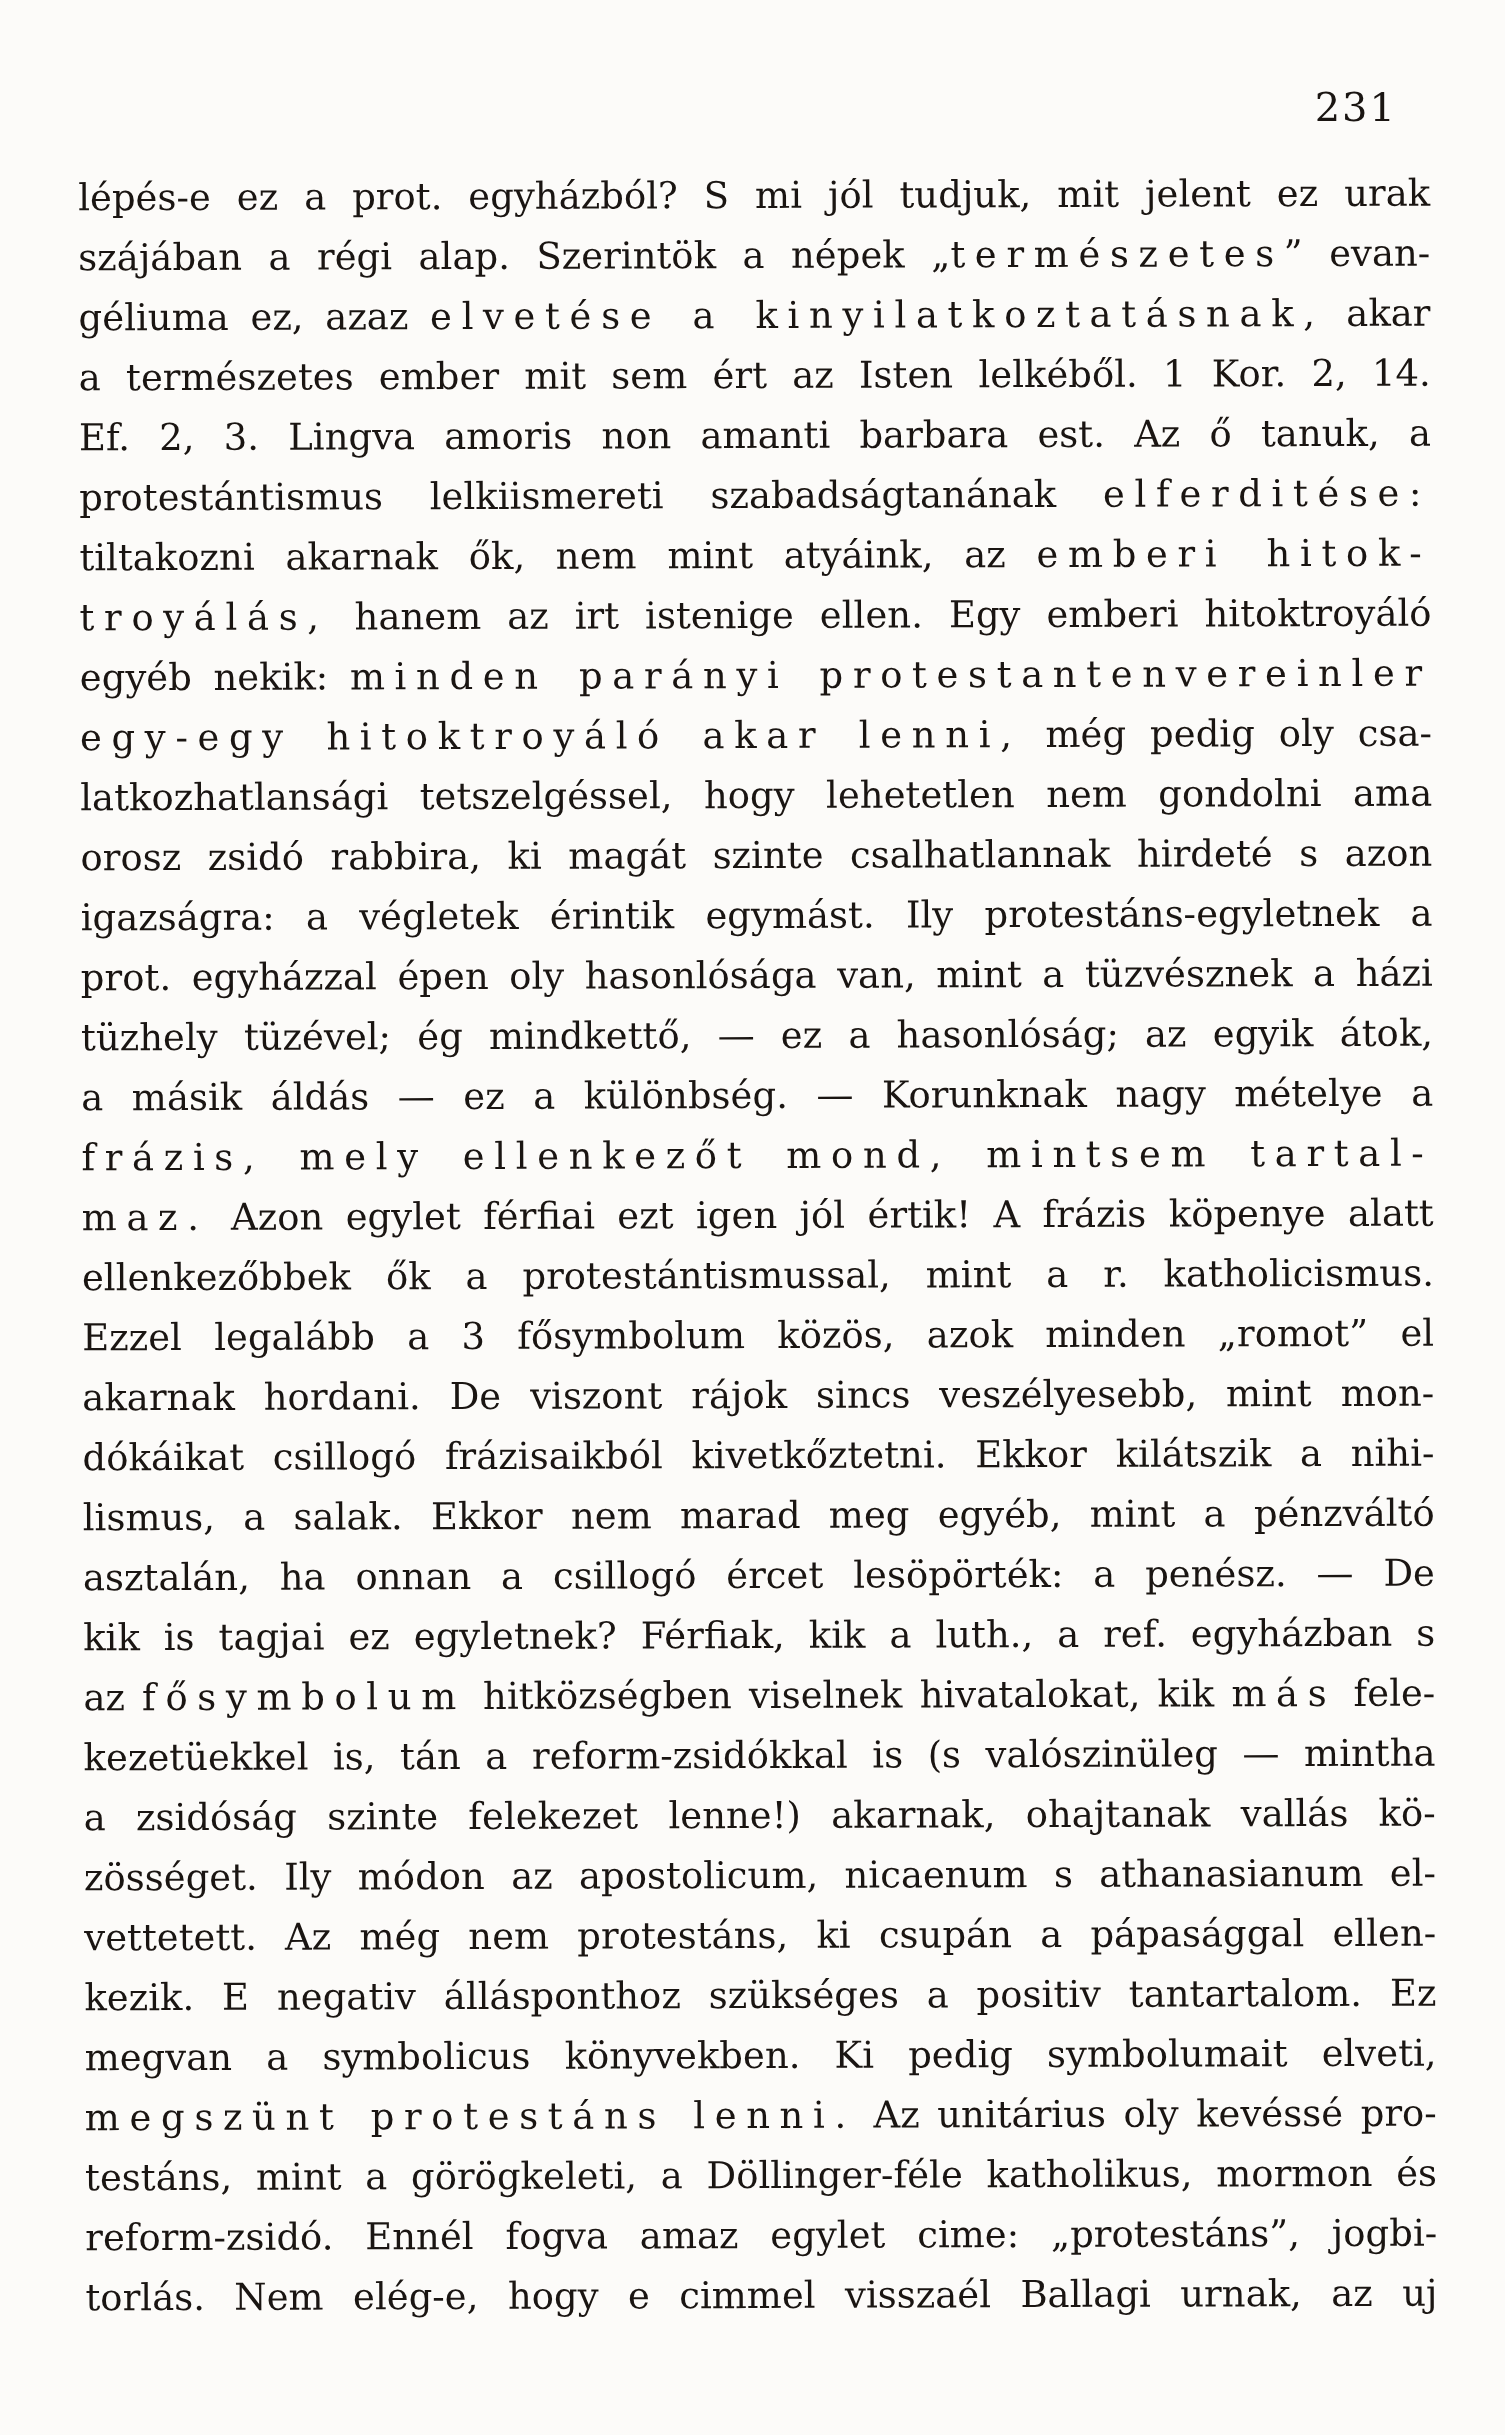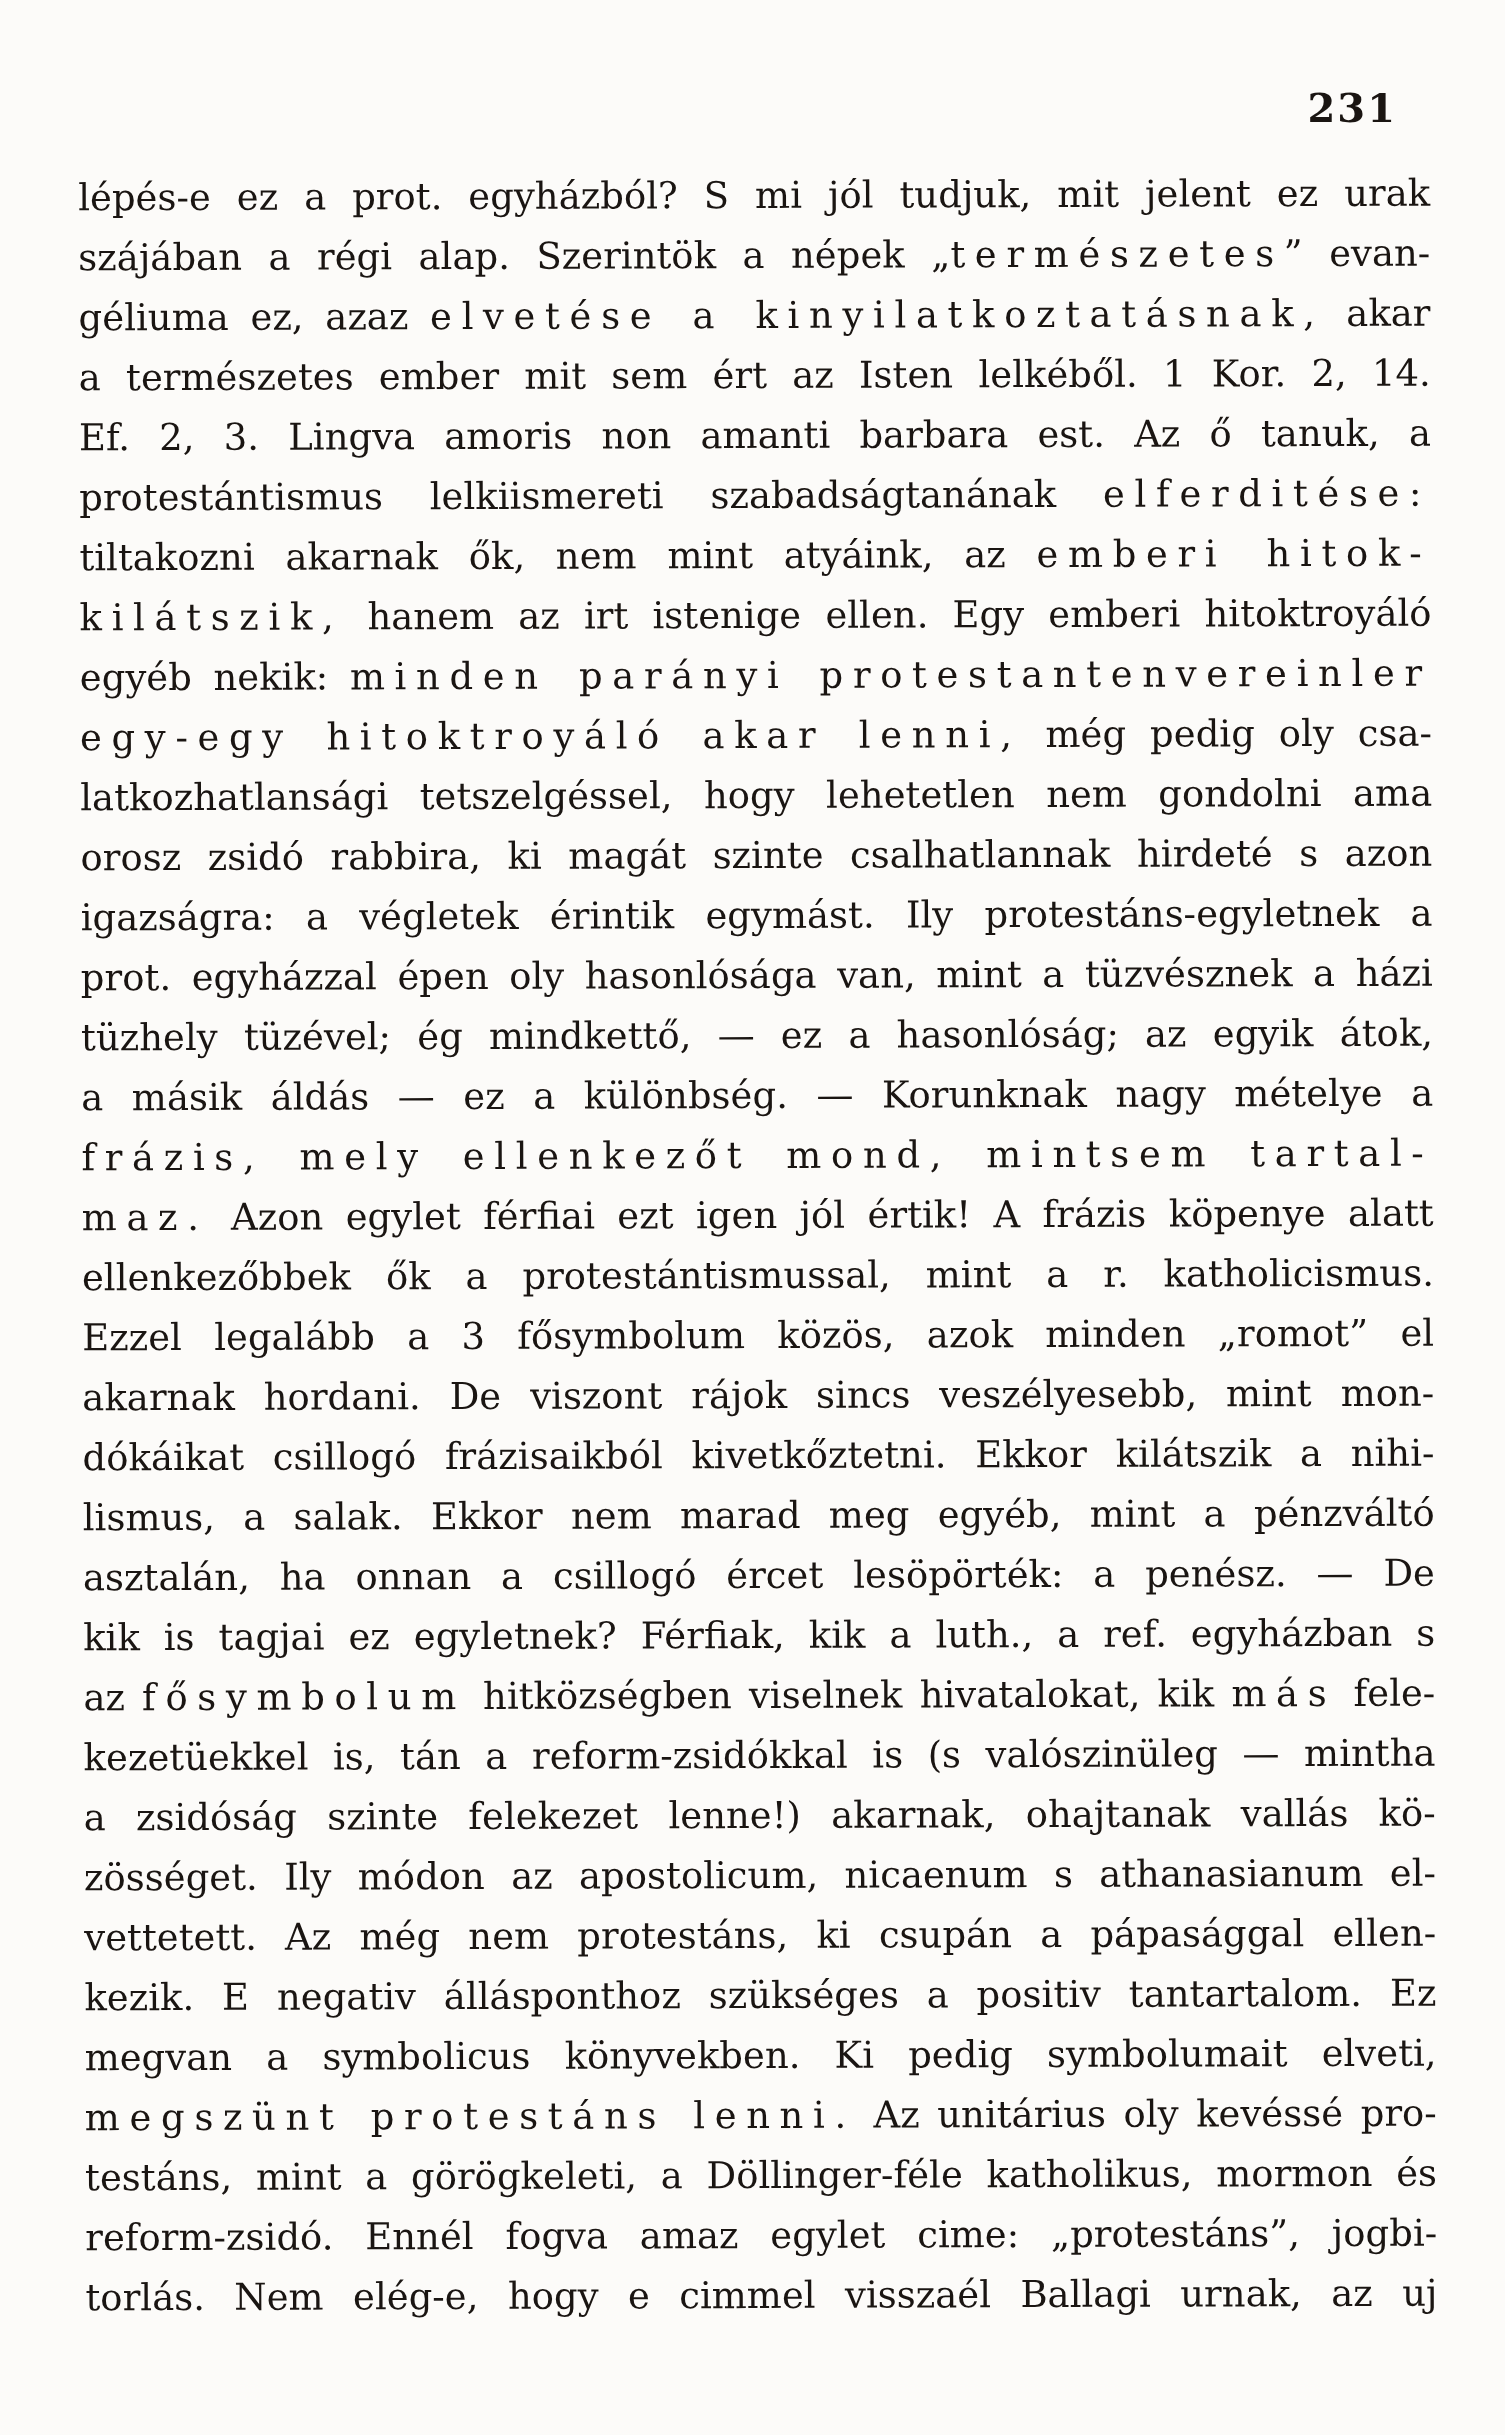--- a/index.html
+++ b/index.html
@@ -12,21 +12,20 @@
   .page {
     position:absolute; inset:0;
     background: var(--paper, #fcfbf9);
   }
   .page-number {
     position:absolute;
     top:84px; right:109px;
     font-size:40px;
     color: var(--ink, #1a1512);
     letter-spacing:2px;
-    font-weight:bold;
   }
   .page-text {
     position:absolute;
     top:166px; left:78px; right:76px;
     color: var(--ink, #1a1512);
     font-size:37px;
     transform: rotate(-0.2deg);
     transform-origin: 50% 0;
   }
   .line {
@@ -48,21 +47,21 @@
 <div class="page">
   <div class="page-number">231</div>
   <div class="page-text">
       <div class="line"><span class="seg">lépés-e ez a prot. egyházból? S mi jól tudjuk, mit jelent ez urak</span></div>
       <div class="line"><span class="seg">szájában a régi alap. Szerintök a népek „</span><span class="seg spaced">természetes</span><span class="seg">” evan-</span></div>
       <div class="line"><span class="seg">géliuma ez, azaz </span><span class="seg spaced">elvetése a kinyilatkoztatásnak,</span><span class="seg"> akar</span></div>
       <div class="line"><span class="seg">a természetes ember mit sem ért az Isten lelkéből. 1 Kor. 2, 14.</span></div>
       <div class="line"><span class="seg">Ef. 2, 3. Lingva amoris non amanti barbara est. Az ő tanuk, a</span></div>
       <div class="line"><span class="seg">protestántismus lelkiismereti szabadságtanának </span><span class="seg spaced">elferditése:</span></div>
       <div class="line"><span class="seg">tiltakozni akarnak ők, nem mint atyáink, az </span><span class="seg spaced">emberi hitok-</span></div>
-      <div class="line"><span class="seg spaced">kilátszik,</span><span class="seg"> hanem az irt istenige ellen. Egy emberi hitoktroyáló</span></div>
+      <div class="line"><span class="seg spaced">troyálás,</span><span class="seg"> hanem az irt istenige ellen. Egy emberi hitoktroyáló</span></div>
       <div class="line"><span class="seg">egyéb nekik: </span><span class="seg spaced">minden parányi protestantenvereinler</span></div>
       <div class="line"><span class="seg spaced">egy-egy hitoktroyáló akar lenni,</span><span class="seg"> még pedig oly csa-</span></div>
       <div class="line"><span class="seg">latkozhatlansági tetszelgéssel, hogy lehetetlen nem gondolni ama</span></div>
       <div class="line"><span class="seg">orosz zsidó rabbira, ki magát szinte csalhatlannak hirdeté s azon</span></div>
       <div class="line"><span class="seg">igazságra: a végletek érintik egymást. Ily protestáns-egyletnek a</span></div>
       <div class="line"><span class="seg">prot. egyházzal épen oly hasonlósága van, mint a tüzvésznek a házi</span></div>
       <div class="line"><span class="seg">tüzhely tüzével; ég mindkettő, — ez a hasonlóság; az egyik átok,</span></div>
       <div class="line"><span class="seg">a másik áldás — ez a különbség. — Korunknak nagy mételye a</span></div>
       <div class="line"><span class="seg spaced">frázis, mely ellenkezőt mond, mintsem tartal-</span></div>
       <div class="line"><span class="seg spaced">maz.</span><span class="seg"> Azon egylet férfiai ezt igen jól értik! A frázis köpenye alatt</span></div>

